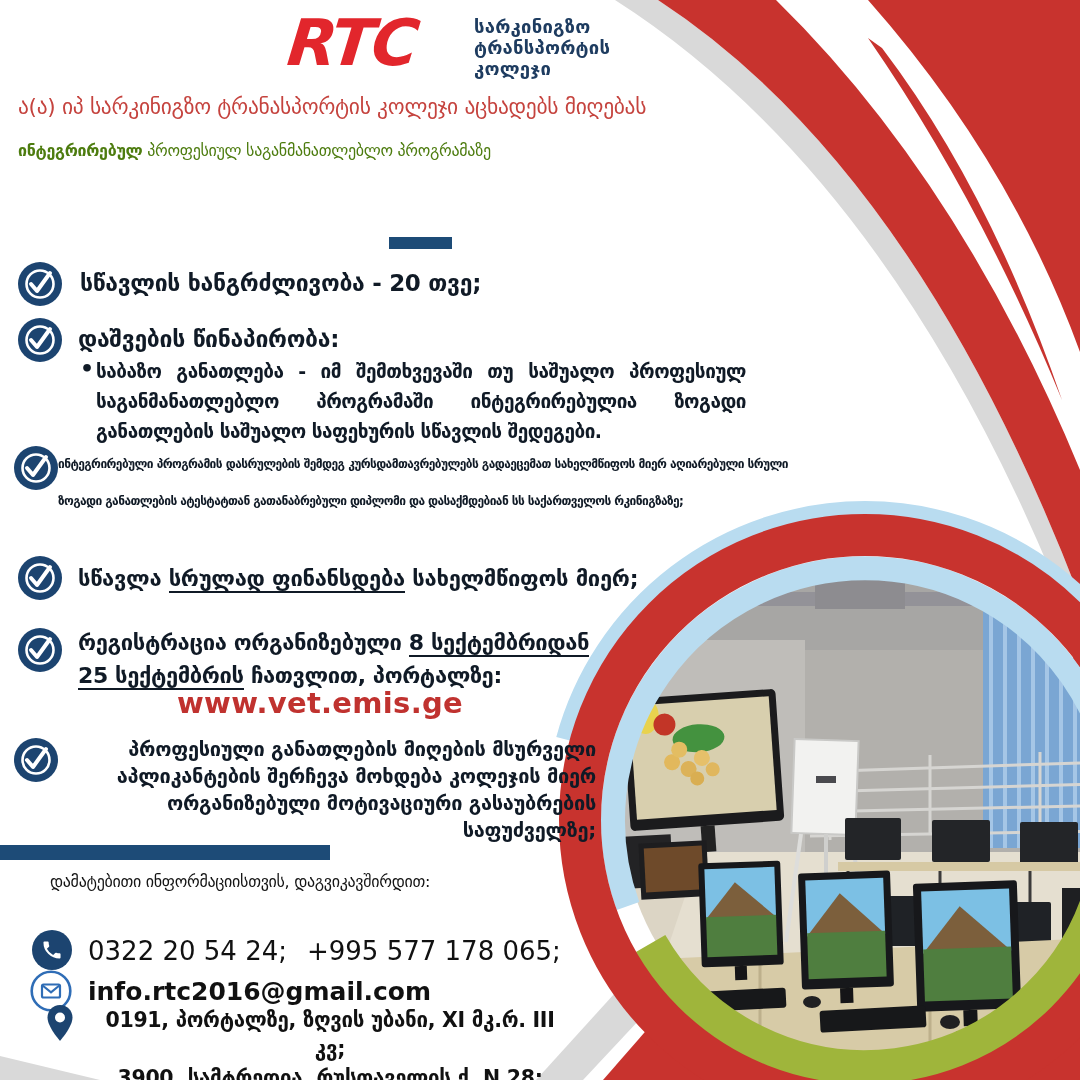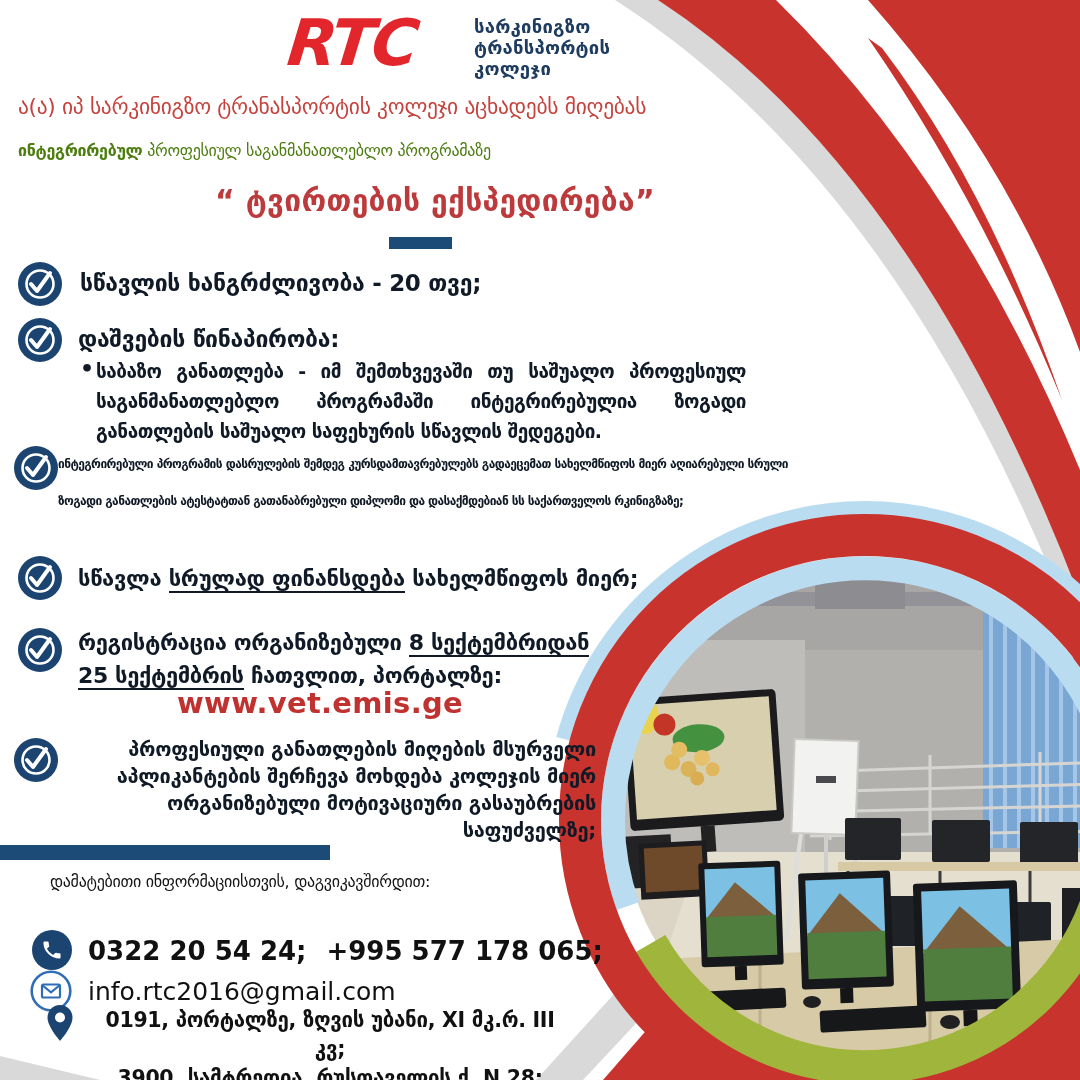--- a/index.html
+++ b/index.html
@@ -36,23 +36,23 @@
   .plink{left:60px;top:686px;width:520px;text-align:center;font-size:29px;font-weight:bold;
          color:#c0322f;letter-spacing:.3px;}
   .b6t{left:36px;top:736px;width:560px;text-align:right;font-size:20px;line-height:27px;letter-spacing:-.3px;}
 
   .navybar{left:0;top:845px;width:330px;height:15px;background:#1d4b77;z-index:2;}
   .c-head{left:30px;top:872px;font-size:16px;font-weight:normal;color:#141414;letter-spacing:-.3px;margin-left:20px;}
   .c-ic{position:absolute;z-index:2;}
   .phone-ic{left:32px;top:930px;width:40px;height:40px;}
   .mail-ic{left:30px;top:970px;width:42px;height:42px;}
   .pin-ic{left:42px;top:1002px;width:36px;height:42px;}
-  .c-phones{left:88px;top:936px;font-size:26px;font-weight:bold;color:#111;}
+  .c-phones{left:88px;top:936px;font-size:26px;font-weight:normal;color:#111;}
   .c-phones .p2{margin-left:20px;}
-  .c-email{left:88px;top:977px;font-size:25px;font-weight:normal;color:#111;text-align:right;}
+  .c-email{left:88px;top:977px;font-size:25px;font-weight:bold;color:#111;text-align:right;}
   .c-addr{left:90px;top:1006px;width:480px;text-align:center;font-size:20.5px;font-weight:bold;
           color:#111;line-height:29px;letter-spacing:-.3px;}
 </style>
 </head>
 <body>
 
 <div id="canvas">
 
   <svg class="deco" width="1080" height="1080" viewBox="0 0 1080 1080">
     <defs>
@@ -209,21 +209,20 @@
   <div class="txt logo-name">
     <div>სარკინიგზო</div>
     <div>ტრანსპორტის</div>
     <div>კოლეჯი</div>
   </div>
 
   <div class="txt hline1">ა(ა) იპ სარკინიგზო ტრანასპორტის კოლეჯი აცხადებს მიღებას</div>
   <div class="txt hline2">
     <span class="bld">ინტეგრირებულ</span><span> პროფესიულ საგანმანათლებლო პროგრამაზე</span>
   </div>
-  <div class="txt ptitle">“ ტვირთების ექსპედირება”</div>
   <div class="abs t-underline"></div>
 
   <svg class="chk b1i" viewBox="0 0 44 44">
     <circle cx="22" cy="22" r="22" fill="#1c4470"></circle>
     <circle cx="22" cy="22" r="13.5" fill="none" stroke="#fff" stroke-width="2.6"></circle>
     <path d="M13 22 l6 7 L32 11" fill="none" stroke="#fff" stroke-width="4" stroke-linecap="round" stroke-linejoin="round"></path>
   </svg>
   <div class="btext b1t">სწავლის ხანგრძლივობა - 20 თვე;</div>
 
   <svg class="chk b2i" viewBox="0 0 44 44">

